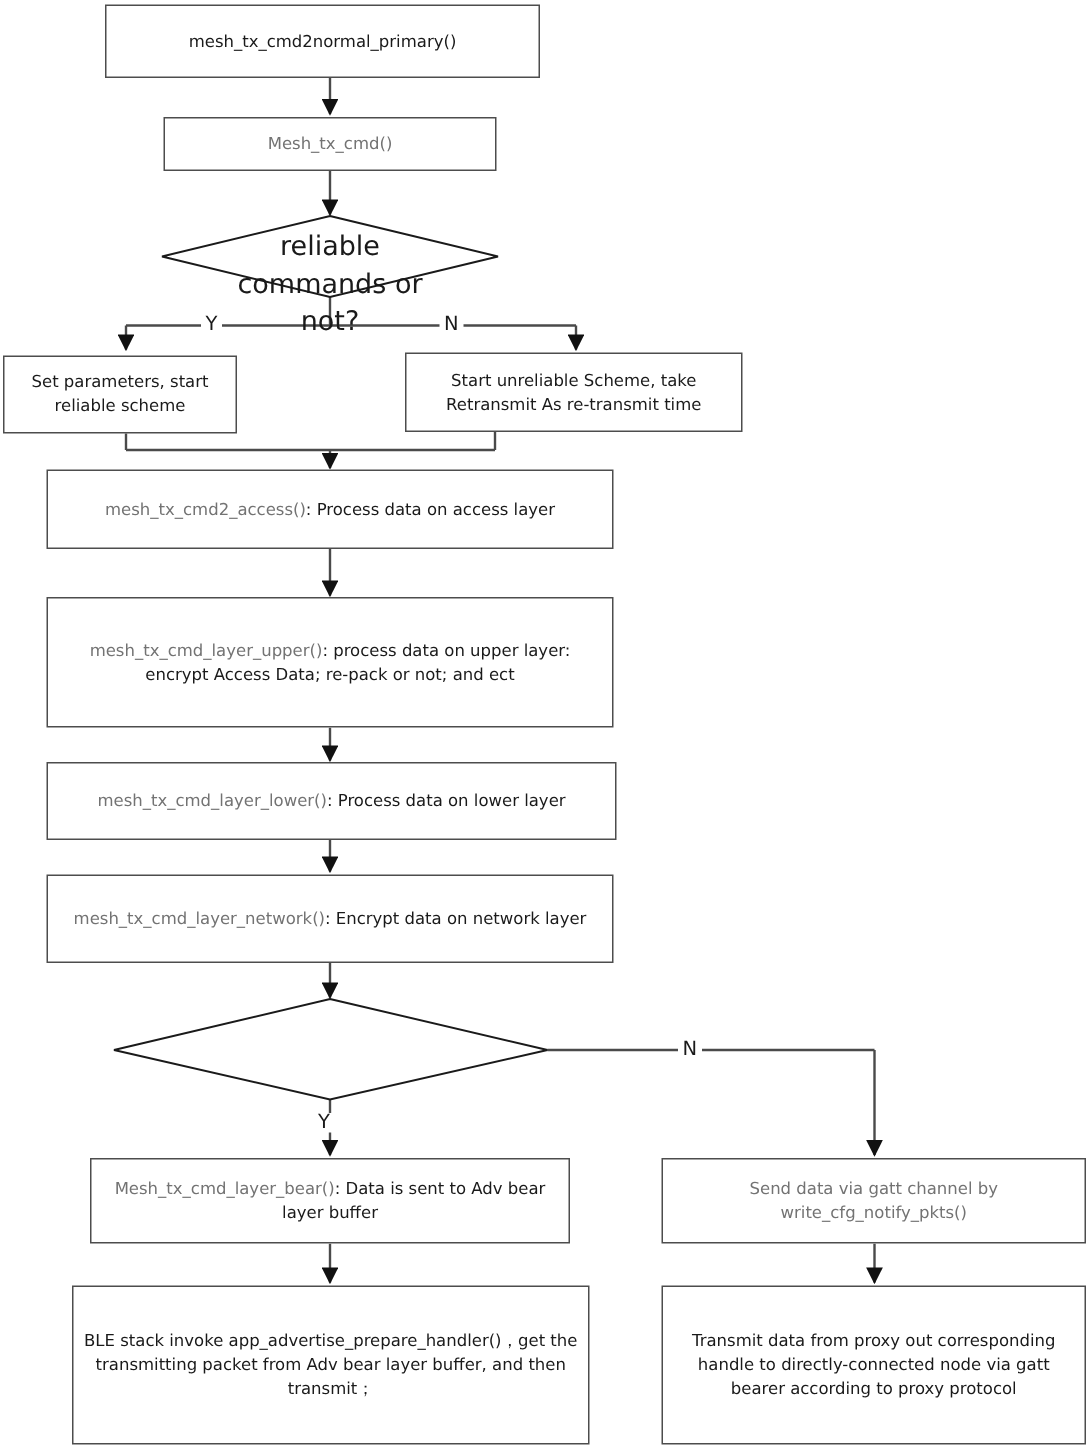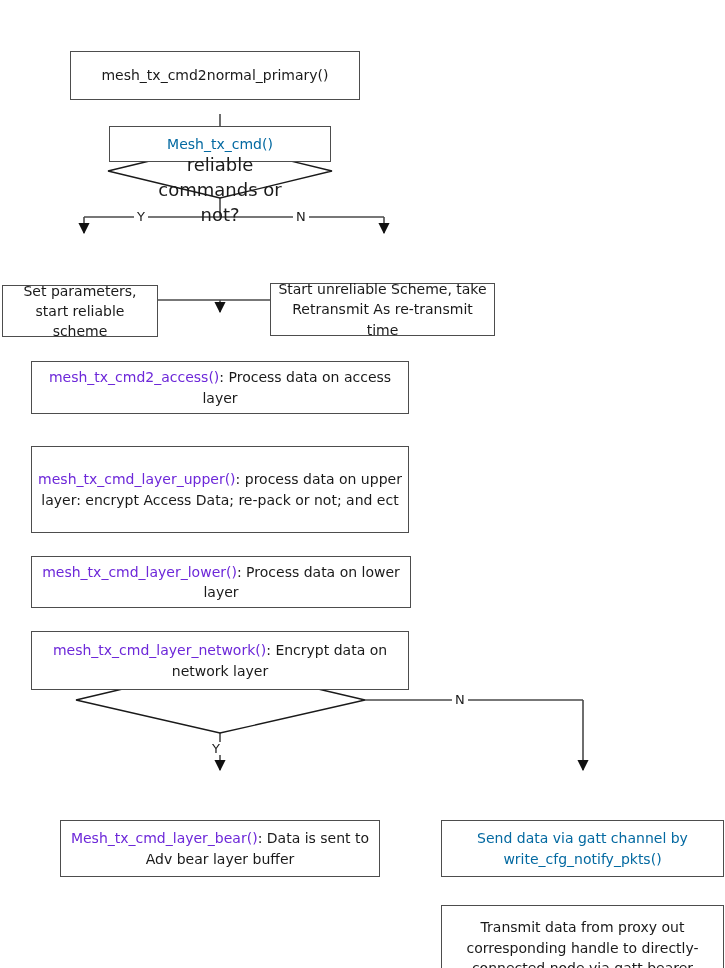--- a/index.html
+++ b/index.html
@@ -28,34 +28,33 @@
   .node {
     position: absolute;
     box-sizing: border-box;
     border: 1px solid #4d4d4d;
     background: #ffffff;
     display: flex;
     align-items: center;
     justify-content: center;
     text-align: center;
     color: #1a1a1a;
-    font-size: 14px;
+    font-size: 11px;
     line-height: 1.45;
     padding: 2px 6px;
-    margin-top: 48px;
   }
   .node .txt {
     display: block;
     width: 100%;
   }
   .red {
-    color: #6d28d9;
+    color: #737373;
   }
   .all-red {
-    color: #0369a1;
+    color: #737373;
   }
   .diamond-label {
     position: absolute;
     text-align: center;
     color: #1a1a1a;
     font-size: 18px;
     line-height: 1.4;
     pointer-events: none;
   }
   .edge-label {
@@ -176,20 +175,23 @@
   <div class="edge-label" style="left:452px; top:693px;">
     <span>N</span>
   </div>
 
   <div class="node" style="left:60px; top:772px; width:320px; height:57px;">
     <span class="txt">
       <span class="red">Mesh_tx_cmd_layer_bear()</span><span>:</span><span> Data is sent to Adv bear layer buffer</span>
     </span>
   </div>
 
+  <div class="node" style="left:48px; top:857px; width:345px; height:106px;">
+    <span class="txt">BLE stack invoke app_advertise_prepare_handler()，get the transmitting packet from Adv bear layer buffer, and then transmit；</span>
+  </div>
 
   <div class="node" style="left:441px; top:772px; width:283px; height:57px;">
     <span class="txt all-red">Send data via gatt channel by write_cfg_notify_pkts()</span>
   </div>
 
   <div class="node" style="left:441px; top:857px; width:283px; height:106px;">
     <span class="txt">Transmit data from proxy out corresponding handle to directly-connected node via gatt bearer according to proxy protocol</span>
   </div>
 
 </div>

